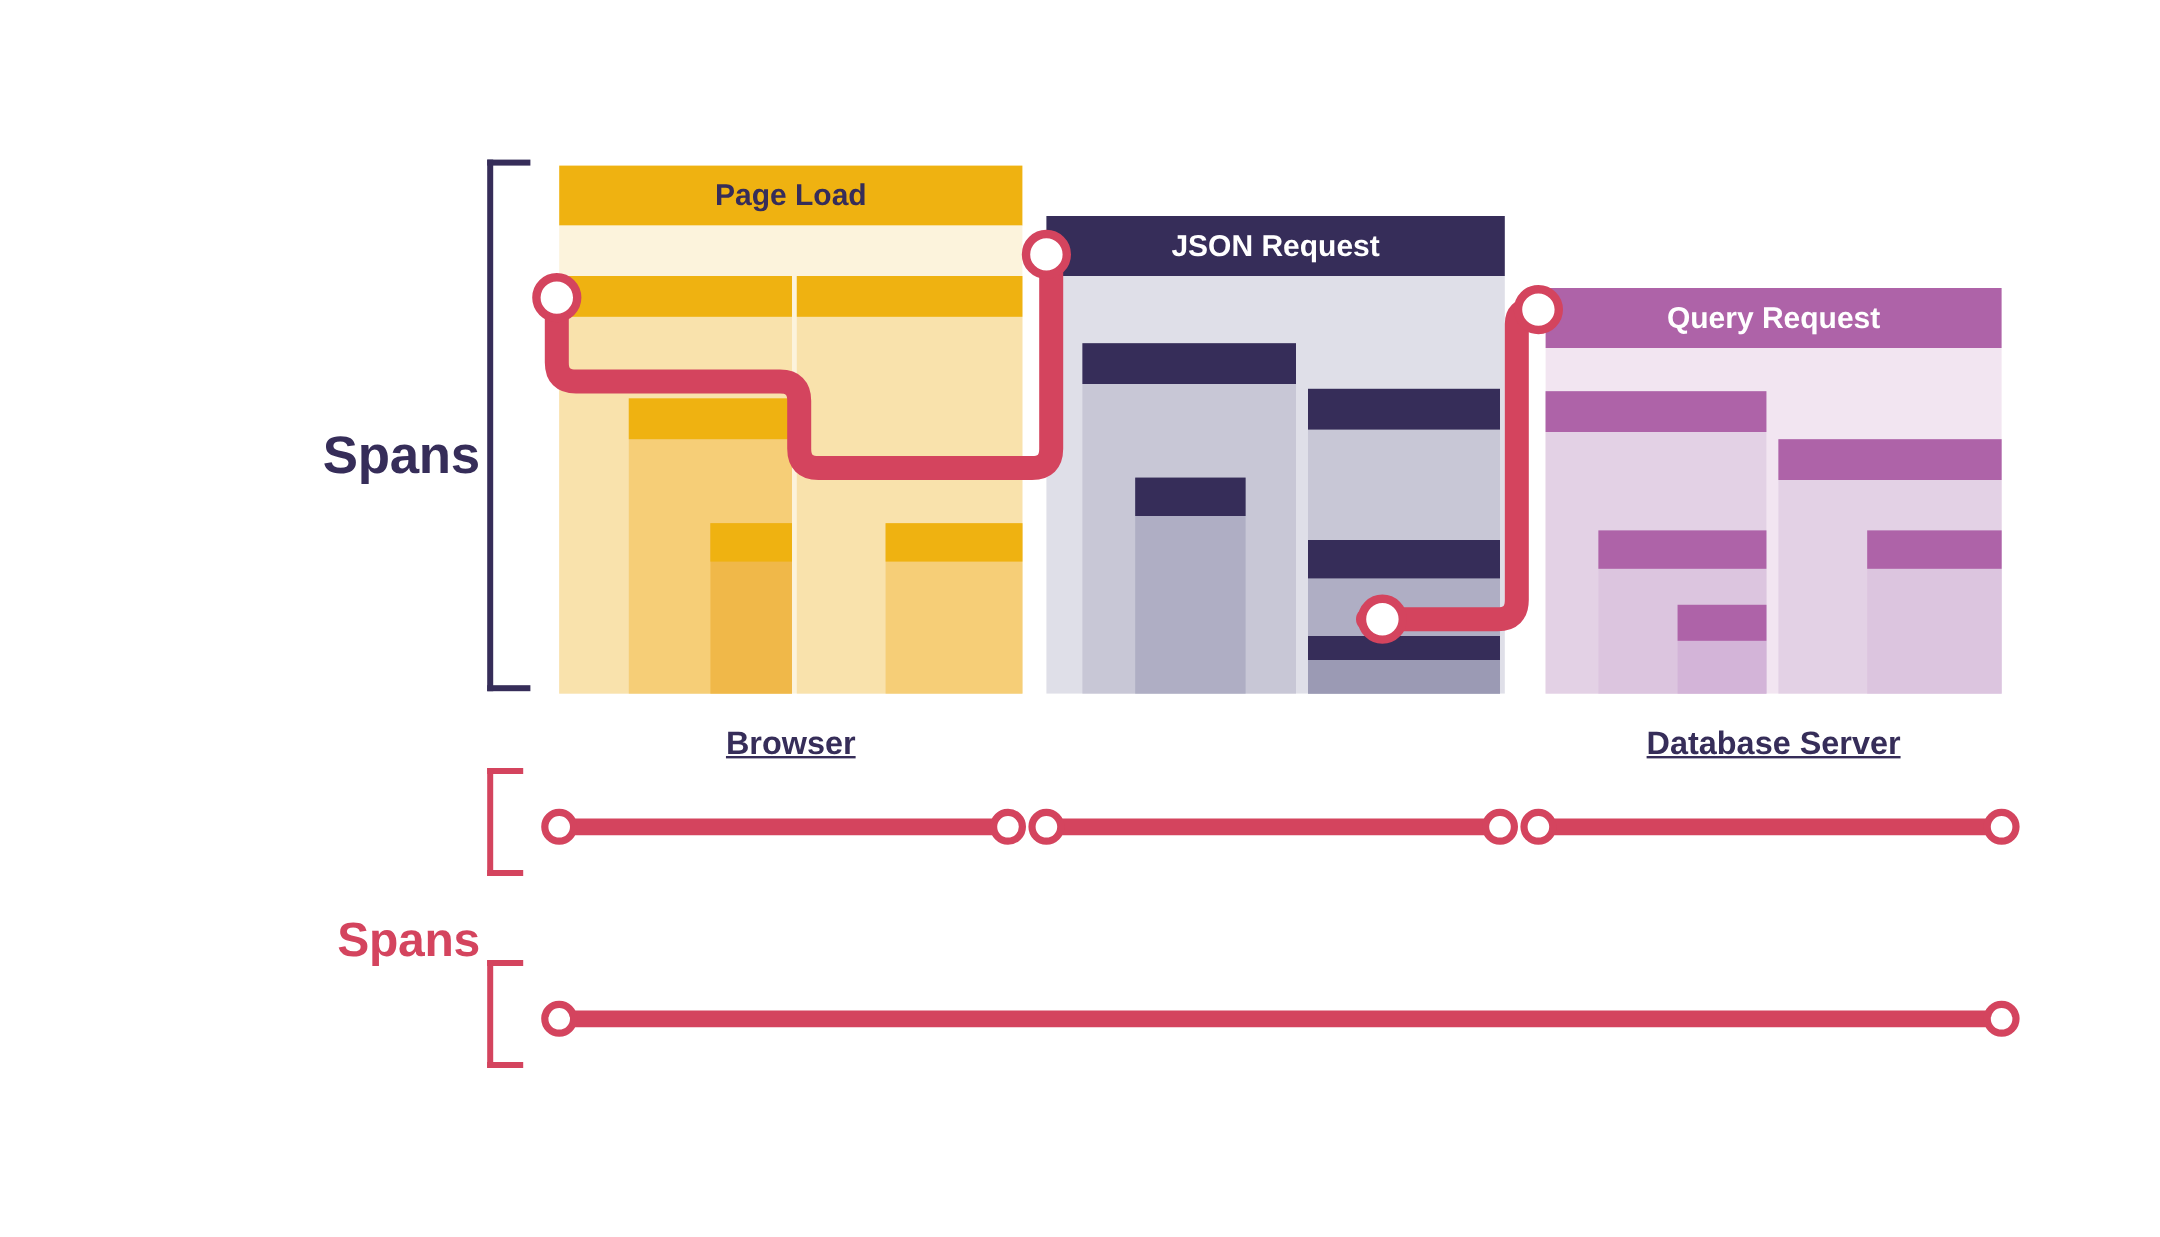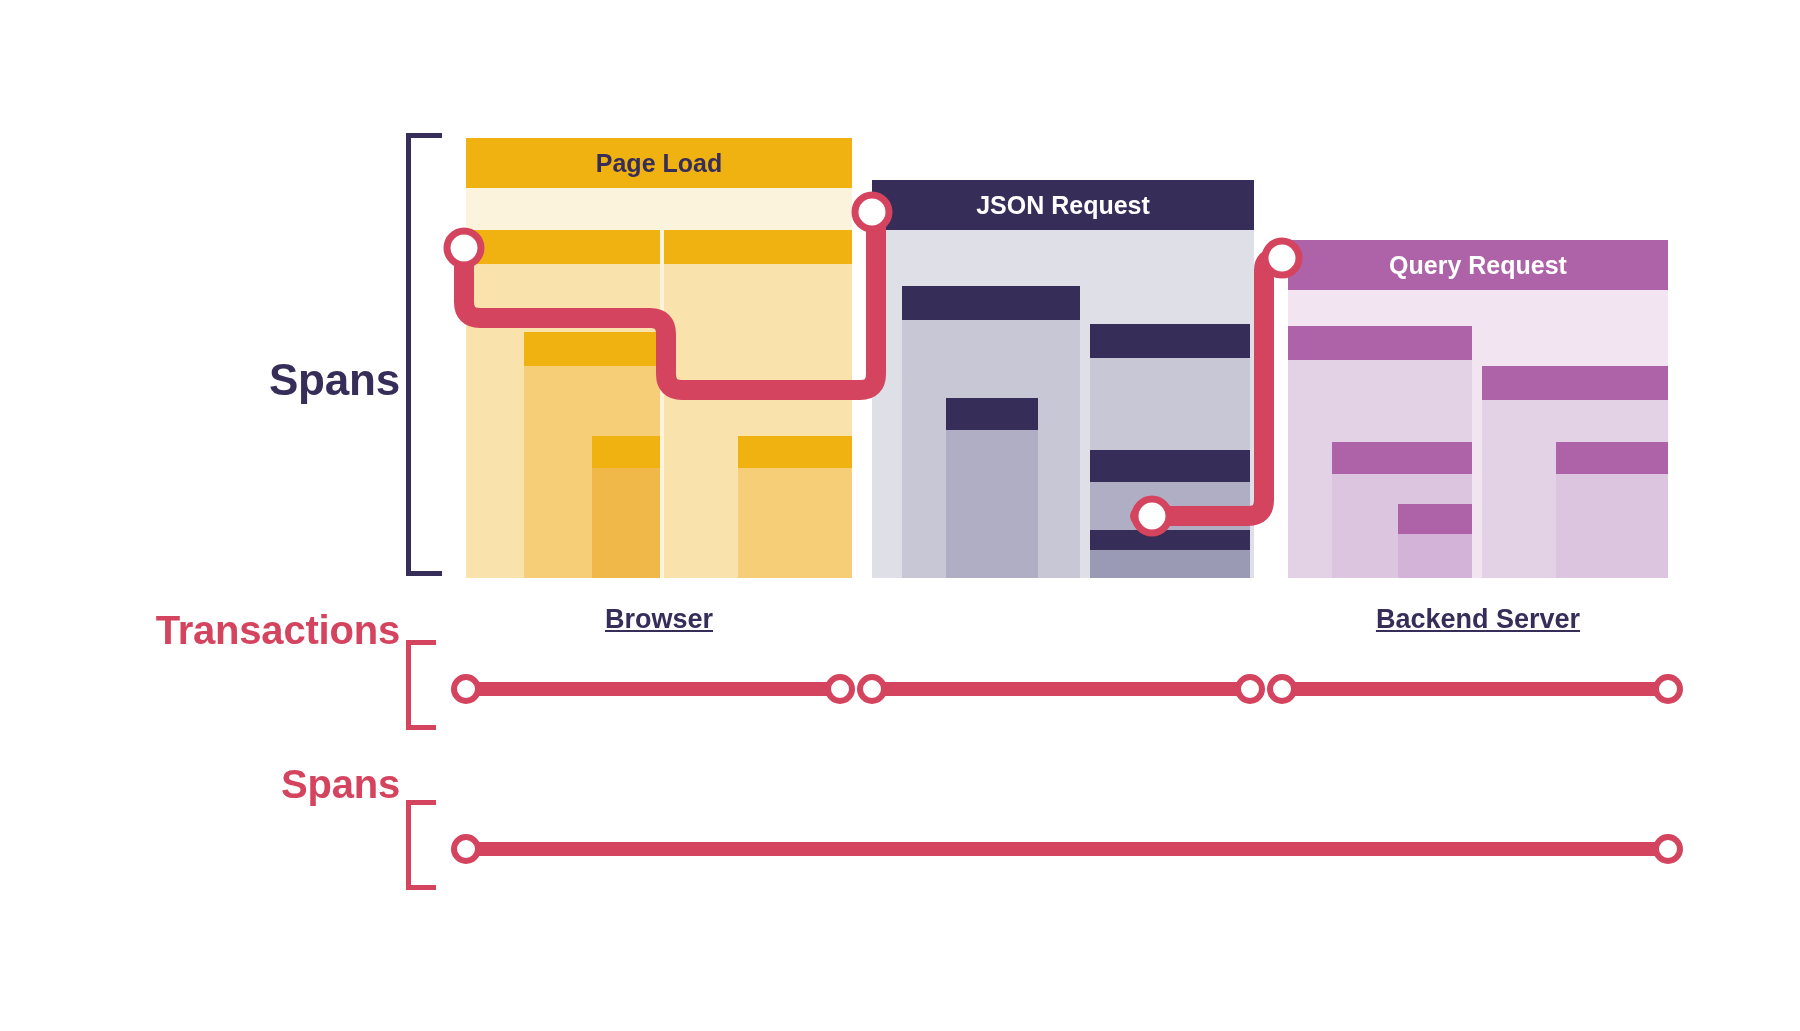--- a/index.html
+++ b/index.html
@@ -142,21 +142,20 @@
     border: 6px solid #D4445E;
     box-sizing: border-box;
   }
 </style>
 </head>
 <body>
 
 <div id="stage">
 
   <div class="row-label" id="label-spans">Spans</div>
-  <div class="row-label" id="label-transactions">Transactions</div>
   <div class="row-label" id="label-trace">Spans</div>
 
   <div class="bracket" id="bracket-spans"></div>
   <div class="bracket" id="bracket-transactions"></div>
   <div class="bracket" id="bracket-trace"></div>
 
   <div class="service" id="svc-browser" style="left:466px; top:138px; width:386px; height:440px;">
     <div class="svc-title" style="background:#EFB211; color:#362D59;">Page Load</div>
     <div class="svc-body" style="top:50px; height:390px; background:#FCF3DC;"></div>
 
@@ -244,21 +243,21 @@
              L 1264 270
              Q 1264 258 1276 258" fill="none" stroke="#D4445E" stroke-width="20" stroke-linecap="round" stroke-linejoin="round"></path>
 
     <circle cx="464" cy="248" r="17" fill="#FFFFFF" stroke="#D4445E" stroke-width="7"></circle>
     <circle cx="872" cy="212" r="17" fill="#FFFFFF" stroke="#D4445E" stroke-width="7"></circle>
     <circle cx="1152" cy="516" r="17" fill="#FFFFFF" stroke="#D4445E" stroke-width="7"></circle>
     <circle cx="1282" cy="258" r="17" fill="#FFFFFF" stroke="#D4445E" stroke-width="7"></circle>
   </svg>
 
   <div class="svc-caption" style="left:466px; width:386px;">Browser</div>
-  <div class="svc-caption" style="left:1288px; width:380px;">Backend Server</div>
+  <div class="svc-caption" style="left:1288px; width:380px;">Database Server</div>
 
   <div class="tline" style="left:466px; top:682px; width:374px;"></div>
   <div class="tdot" style="left:451px; top:674px;"></div>
   <div class="tdot" style="left:825px; top:674px;"></div>
 
   <div class="tline" style="left:872px; top:682px; width:378px;"></div>
   <div class="tdot" style="left:857px; top:674px;"></div>
   <div class="tdot" style="left:1235px; top:674px;"></div>
 
   <div class="tline" style="left:1282px; top:682px; width:386px;"></div>

